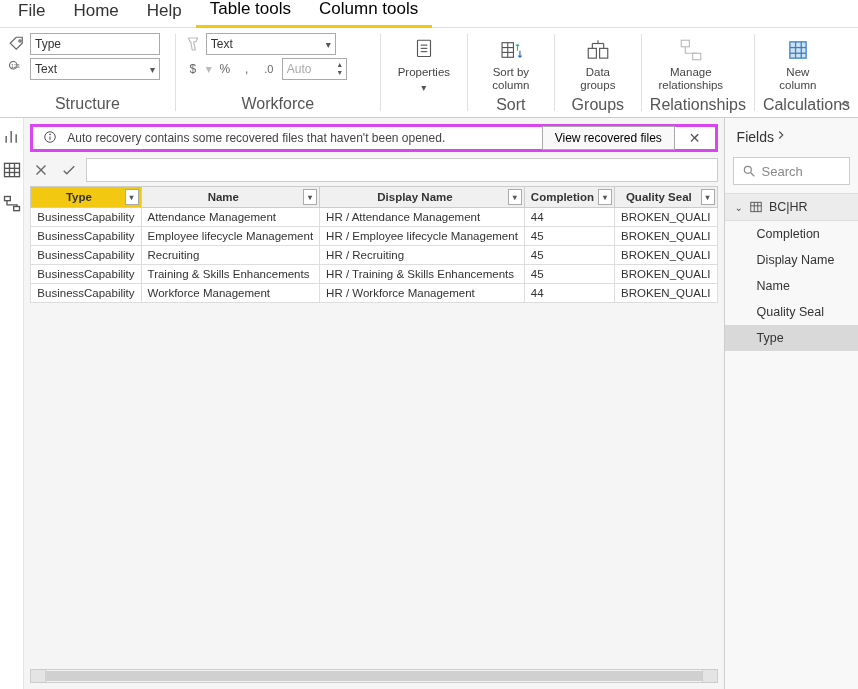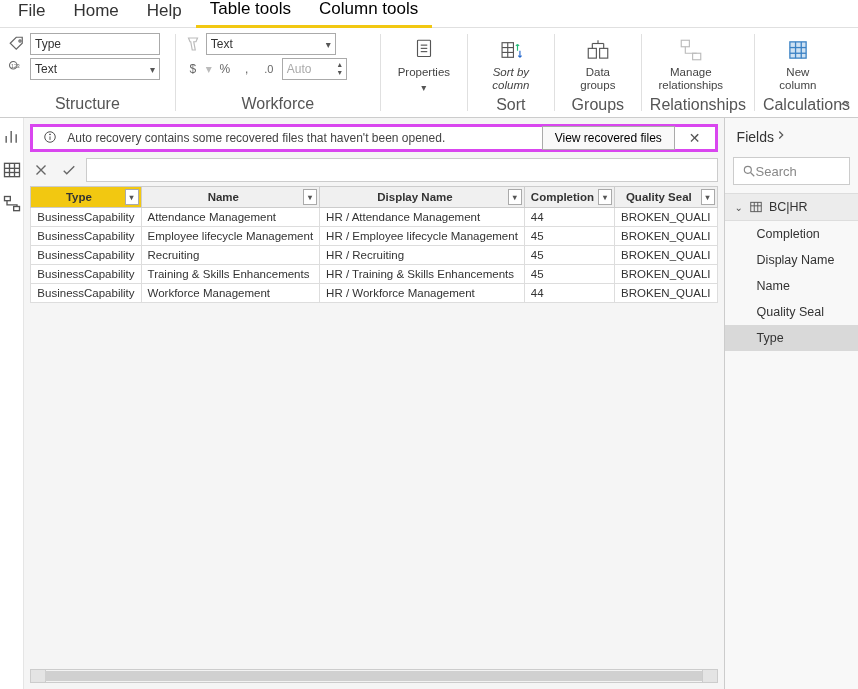--- a/index.html
+++ b/index.html
@@ -50,21 +50,21 @@
     table.datagrid td { border: 1px solid #ddd; padding: 3px 6px; white-space: nowrap; }
     .hscroll { height: 14px; border: 1px solid #ccc; background: #f3f3f3; margin: 4px 6px 6px 6px; position: relative; }
     .hscroll::before, .hscroll::after { content: ""; position: absolute; top: 0; bottom: 0; width: 14px; background: #e4e4e4; }
     .hscroll::before { left: 0; border-right: 1px solid #ccc; }
     .hscroll::after  { right: 0; border-left: 1px solid #ccc; }
     .hscroll .thumb { position: absolute; top: 1px; bottom: 1px; left: 14px; right: 14px; background: #d0d0d0; }
 
     
     .fields { width: 178px; border-left: 1px solid #ccc; background: #f8f8f8; display: flex; flex-direction: column; }
     .fields-hdr { display: flex; align-items: center; justify-content: flex-start; padding: 10px 10px 12px 12px; font-size: 14px; }
-    .fields-search { margin: 0 8px 8px 8px; border: 1px solid #ccc; background: #fff; height: 28px; display: flex; align-items: center; padding: 0 8px; color: #888; font-size: 13px; }
+    .fields-search { margin: 0 8px 8px 8px; border: 1px solid #ccc; background: #fff; height: 28px; display: flex; align-items: center; padding: 0 8px; color: #888; gap: 6px; font-size: 13px; }
     .fields-tbl { display: flex; align-items: center; gap: 6px; padding: 6px 10px; background: #ececec; font-size: 12.5px; border-top: 1px solid #ddd; border-bottom: 1px solid #ddd; }
     .fields-cols { display: flex; flex-direction: column; }
     .fields-col { padding: 6px 10px 6px 32px; font-size: 12.5px; color: #333; }
     .fields-col.sel { background: #d9d9d9; }
     .chev { font-size: 10px; color: #555; }
   </style>
 </head>
 <body>
 
 <div class="tabbar">
@@ -160,21 +160,21 @@
   <div class="ribbon-group">
     <div class="big-btn">
       <svg viewBox="0 0 32 32" fill="none" stroke="#555" stroke-width="1.4">
           <rect x="5" y="7" width="14" height="18"></rect>
           <line x1="5" y1="13" x2="19" y2="13"></line>
           <line x1="5" y1="19" x2="19" y2="19"></line>
           <line x1="12" y1="7" x2="12" y2="25"></line>
           <path d="M24 9v8m0-8-2 2m2-2 2 2" stroke="#2b7"></path>
           <path d="M27 25v-8m0 8-2-2m2 2 2-2" stroke="#26c"></path>
         </svg>
-      <span style="white-space:pre-line;font-style:italic;">Sort by
+      <span style="white-space:pre-line;">Sort by
 column</span>
     </div>
     <div class="ribbon-group-label">Sort</div>
   </div>
 
   <div class="ribbon-sep"></div>
 
   <div class="ribbon-group">
     <div class="big-btn">
       <svg viewBox="0 0 32 32" fill="none" stroke="#555" stroke-width="1.4">

